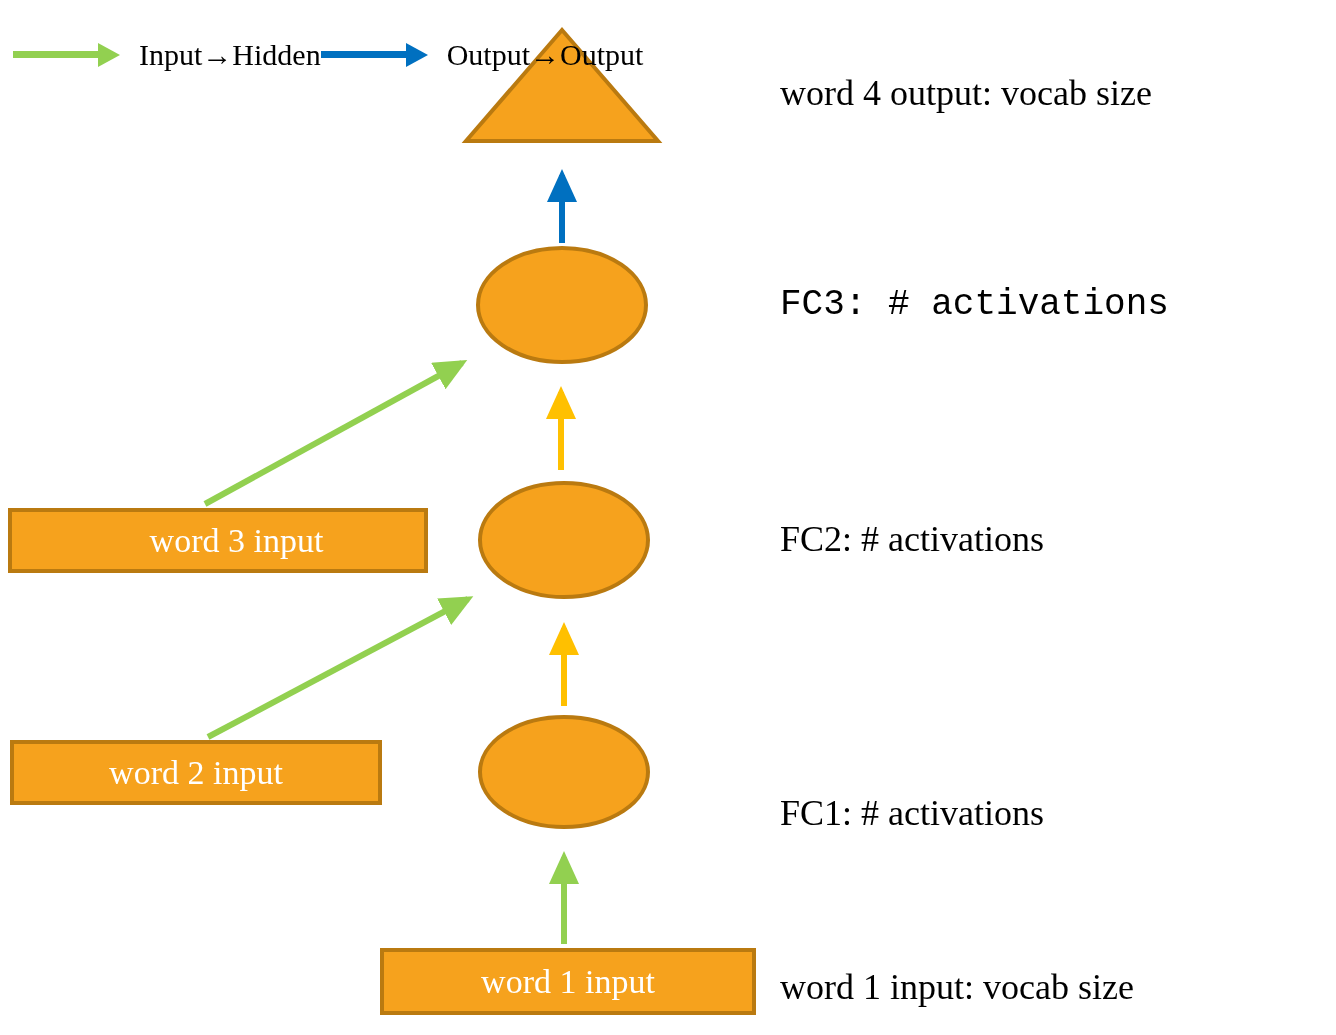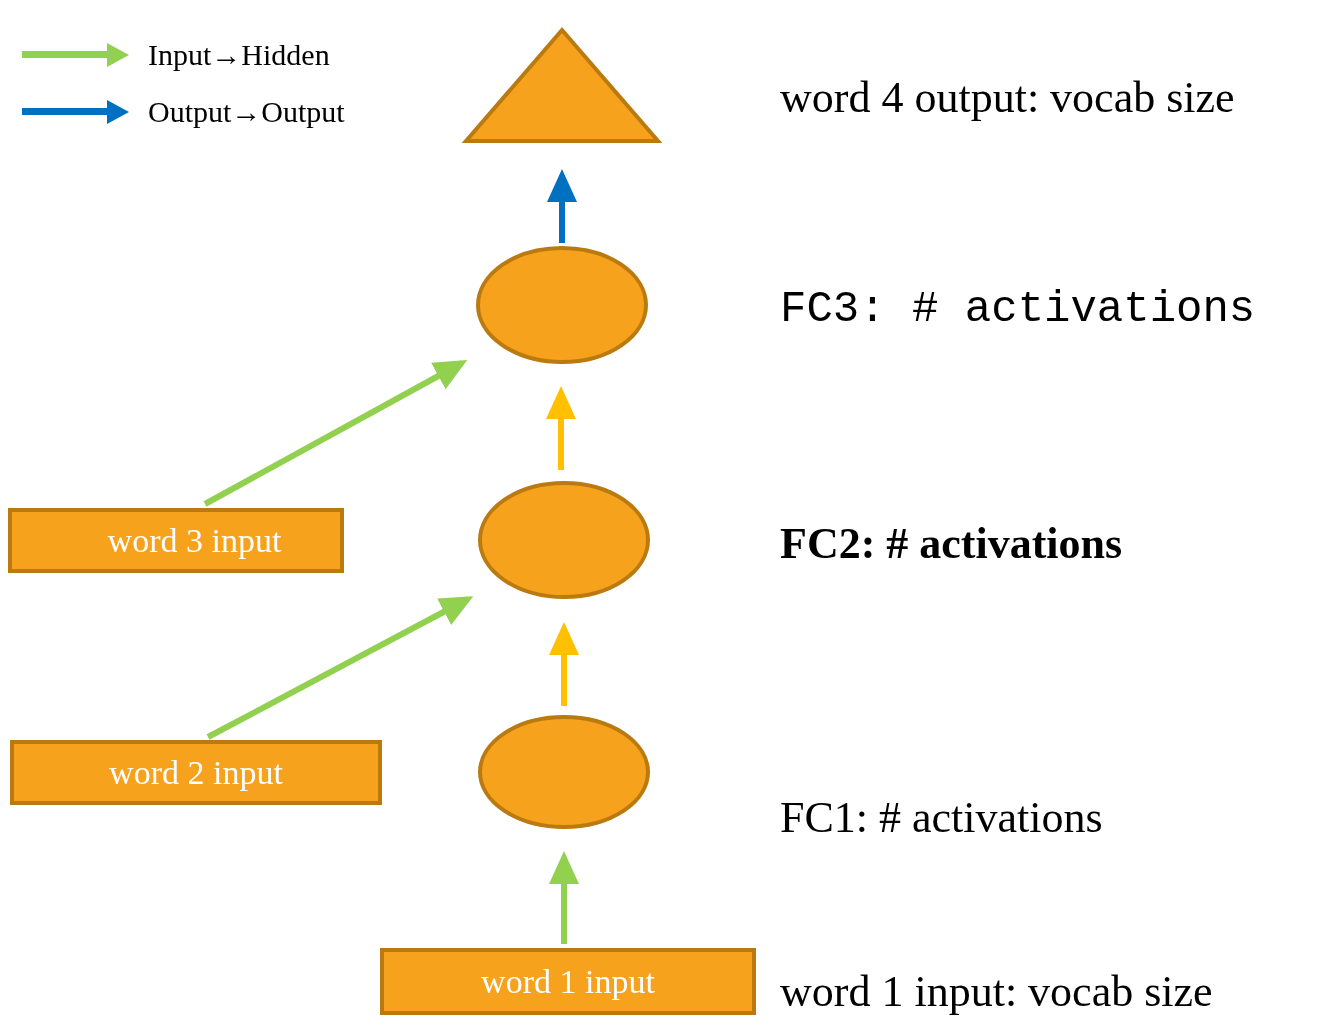--- a/index.html
+++ b/index.html
@@ -22,22 +22,22 @@
   }
   .arrow-green { stroke: var(--green, #92D050); stroke-width: 6; fill: none; }
   .arrow-blue  { stroke: var(--blue, #0070C0);  stroke-width: 6; fill: none; }
   .arrow-gold  { stroke: var(--gold, #FFC000);  stroke-width: 6; fill: none; }
   .head-green { fill: var(--green, #92D050); }
   .head-blue  { fill: var(--blue, #0070C0); }
   .head-gold  { fill: var(--gold, #FFC000); }
 
   
   .legend {
-    position: absolute; left: 22px; top: 26px;
-    display: flex; flex-direction: column;
+    position: absolute; left: 13px; top: 26px;
+    display: flex; 
   }
   .legend-row { display: flex; align-items: center; height: 57px; }
   .legend-arrow {
     position: relative;
     width: 86px; height: 7px;
     background: currentColor;
     margin-right: 40px;
   }
   .legend-arrow::after {
     content: "";
@@ -56,34 +56,34 @@
   
   .input-box {
     position: absolute;
     background: var(--nodeFill, #F6A21D);
     border: 4px solid var(--nodeStroke, #BA7A10);
     display: flex; align-items: center; justify-content: center;
     color: var(--boxText, #fff);
     font-size: 34px;
     white-space: nowrap;
   }
-  .box-word3 { left: 8px;   top: 508px; width: 336px; height: 65px; padding-left: 37px; }
+  .box-word3 { left: 8px;   top: 508px; width: 420px; height: 65px; padding-left: 37px; }
   .box-word2 { left: 10px;  top: 740px; width: 372px; height: 65px; }
   .box-word1 { left: 380px; top: 948px; width: 376px; height: 67px; }
 
   
   .side-label {
     position: absolute;
-    font-size: 44px;
+    font-size: 36px;
     color: var(--labelText, #000);
     white-space: nowrap;
   }
   .lbl-output { left: 780px; top: 72px; }
   .lbl-fc3    { left: 780px; top: 284px; font-family: Liberation Mono, monospace; }
-  .lbl-fc2    { left: 780px; top: 518px; font-weight: bold; }
+  .lbl-fc2    { left: 780px; top: 518px; }
   .lbl-fc1    { left: 780px; top: 792px; }
   .lbl-word1  { left: 780px; top: 966px; }
 </style>
 </head>
 <body>
 
 <div class="canvas">
 
   <svg class="layer" viewBox="0 0 1336 1035">
     <defs>

